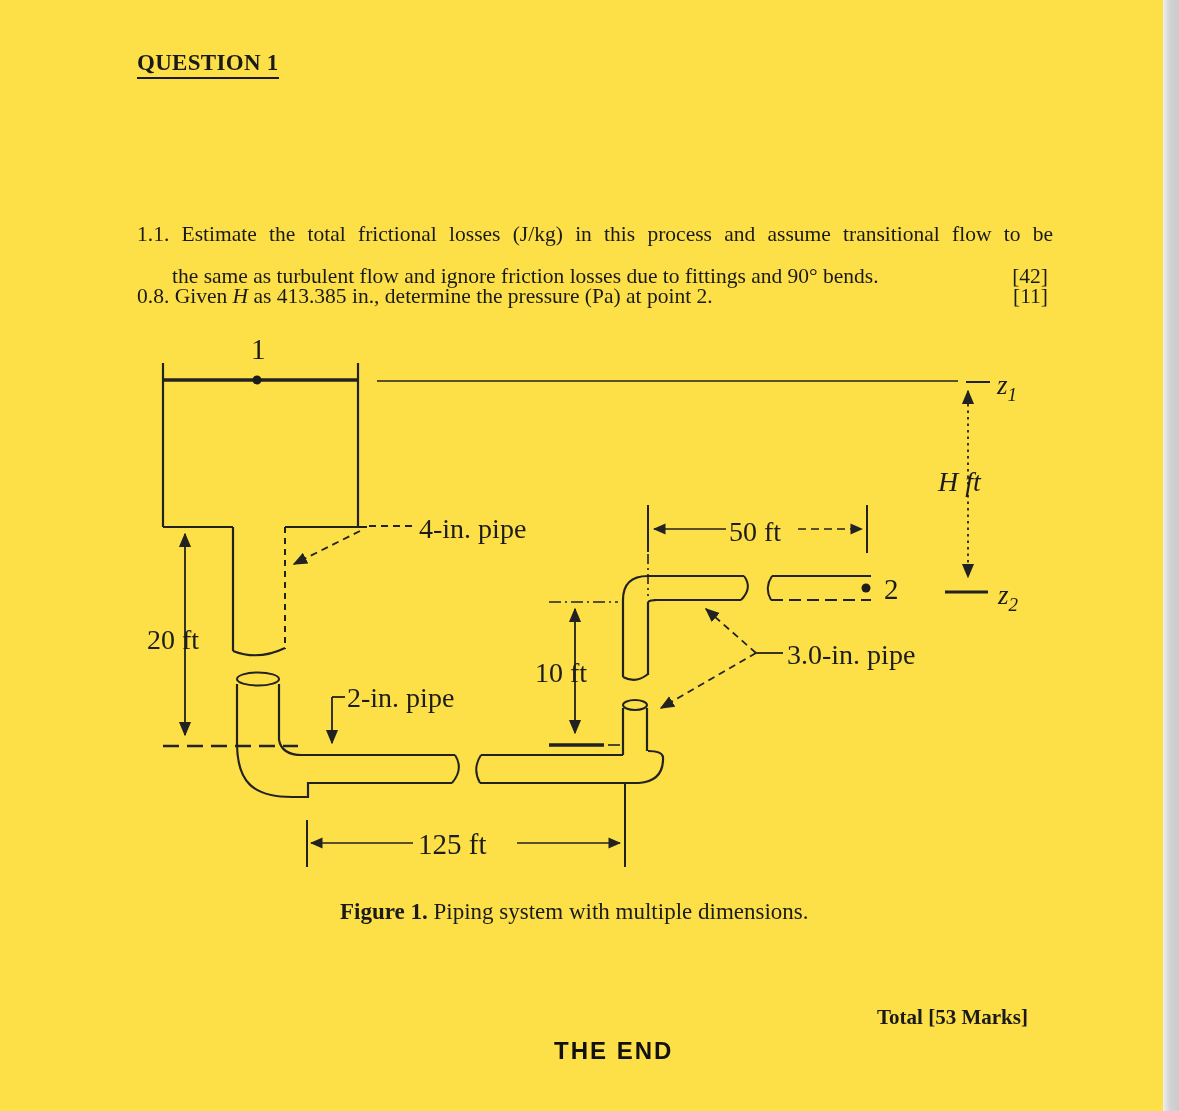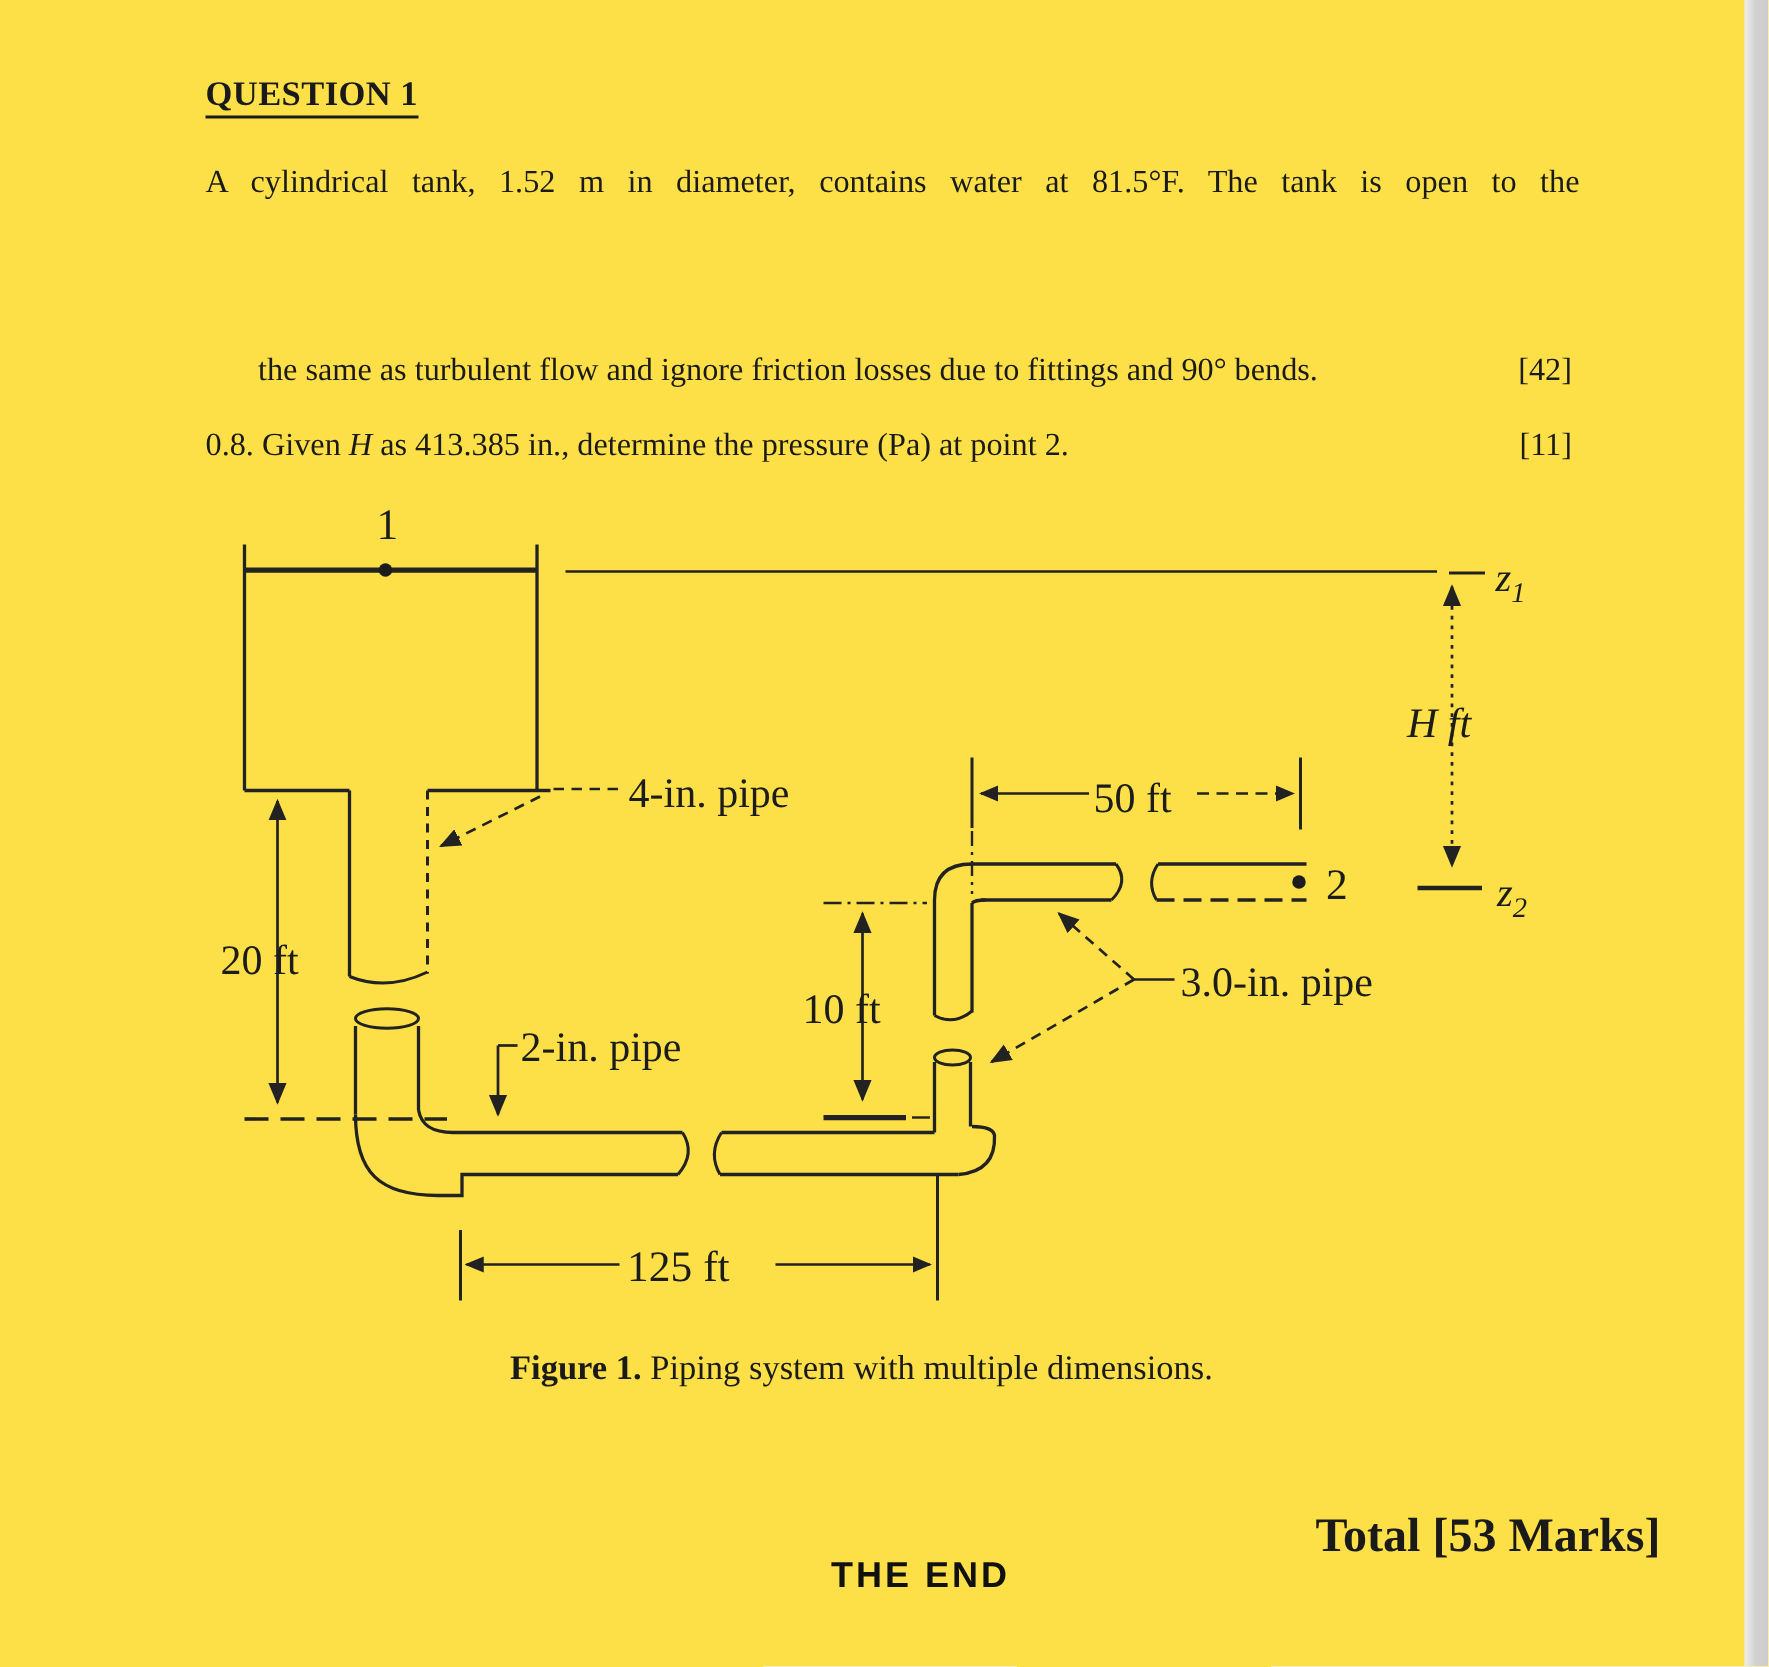--- a/index.html
+++ b/index.html
@@ -10,39 +10,39 @@
   .title{position:absolute;left:137px;top:50px;font-size:23px;font-weight:bold;
         letter-spacing:0.3px;border-bottom:2.5px solid #1a1a1a;padding-bottom:1px;}
   .intro{position:absolute;left:137px;top:104px;width:916px;font-size:21.5px;line-height:35px;}
   .jline{text-align:justify;text-align-last:justify;}
   .q11{position:absolute;left:137px;top:219px;width:916px;font-size:21.5px;line-height:30px;}
   .q11 .l2{position:relative;padding-left:35px;margin-top:12px;}
   .q12{position:absolute;left:137px;top:281px;width:916px;font-size:21.5px;line-height:30px;position:absolute;}
   .marks{position:absolute;right:5px;top:0;}
   sup{font-size:0.6em;line-height:0;}
   .caption{position:absolute;left:340px;top:899px;font-size:23px;}
-  .total{position:absolute;left:877px;top:1005px;font-size:32px;font-weight:bold;}
+  .total{position:absolute;left:877px;top:1005px;font-size:21px;font-weight:bold;}
   .the-end{position:absolute;left:554px;top:1037px;font-size:24px;font-weight:bold;
         font-family:"Liberation Sans", sans-serif;letter-spacing:2px;color:#111;text-align:right;}
   .fig{position:absolute;left:0;top:330px;}
   svg text{font-family:"Liberation Serif", serif;fill:#1c1c1c;}
   .ink{stroke:#222;fill:none;}
 </style>
 </head>
 <body>
 
 <div class="page">
 
   <div class="title">QUESTION 1</div>
 
   <div class="intro">
-    <div class="jline"><span>A cylindrical tank, 1.52 m in diameter, contains water at 81.5°F. The tank is open to the</span></div>
   </div>
 
   <div class="q11">
+    <div class="jline"><span>1.1. Estimate the total frictional losses (J/kg) in this process and assume transitional flow to be</span></div>
     <div class="l2">
       <span>the same as turbulent flow and ignore friction losses due to fittings and 90° bends.</span>
       <span class="marks">[42]</span>
     </div>
   </div>
 
   <div class="q12">
     <span>0.8. Given </span><i>H</i><span> as 413.385 in., determine the pressure (Pa) at point 2.</span>
     <span class="marks">[11]</span>
   </div>

